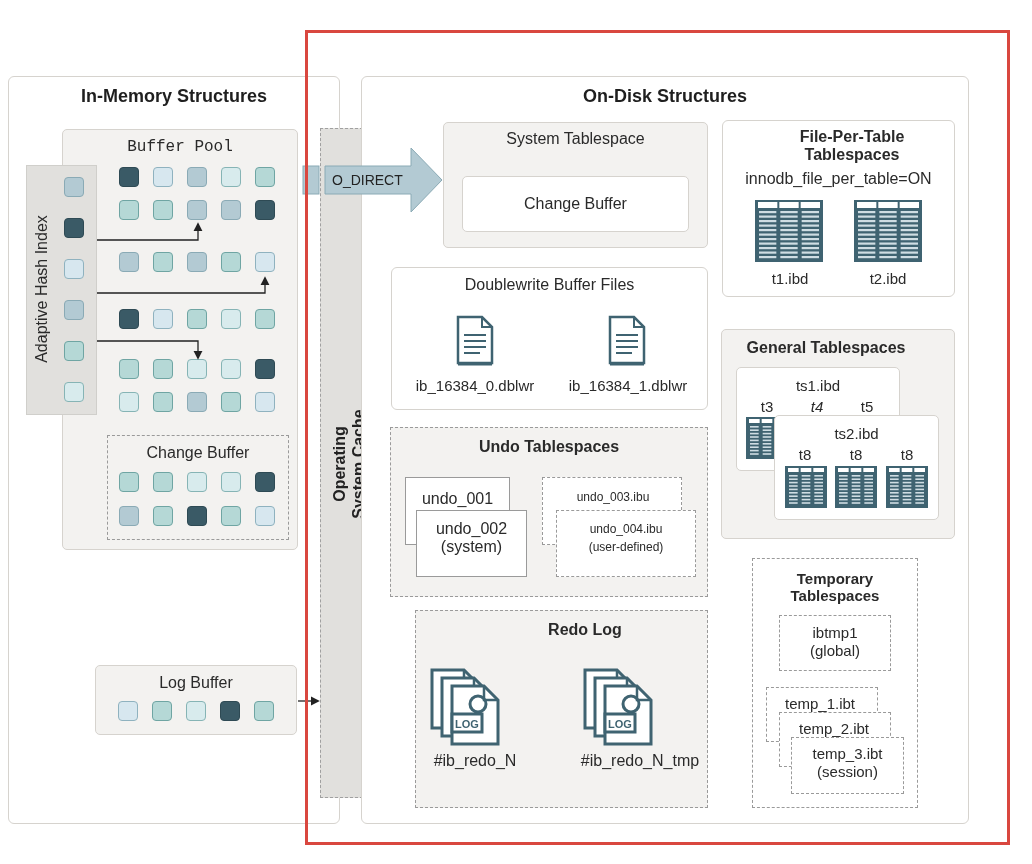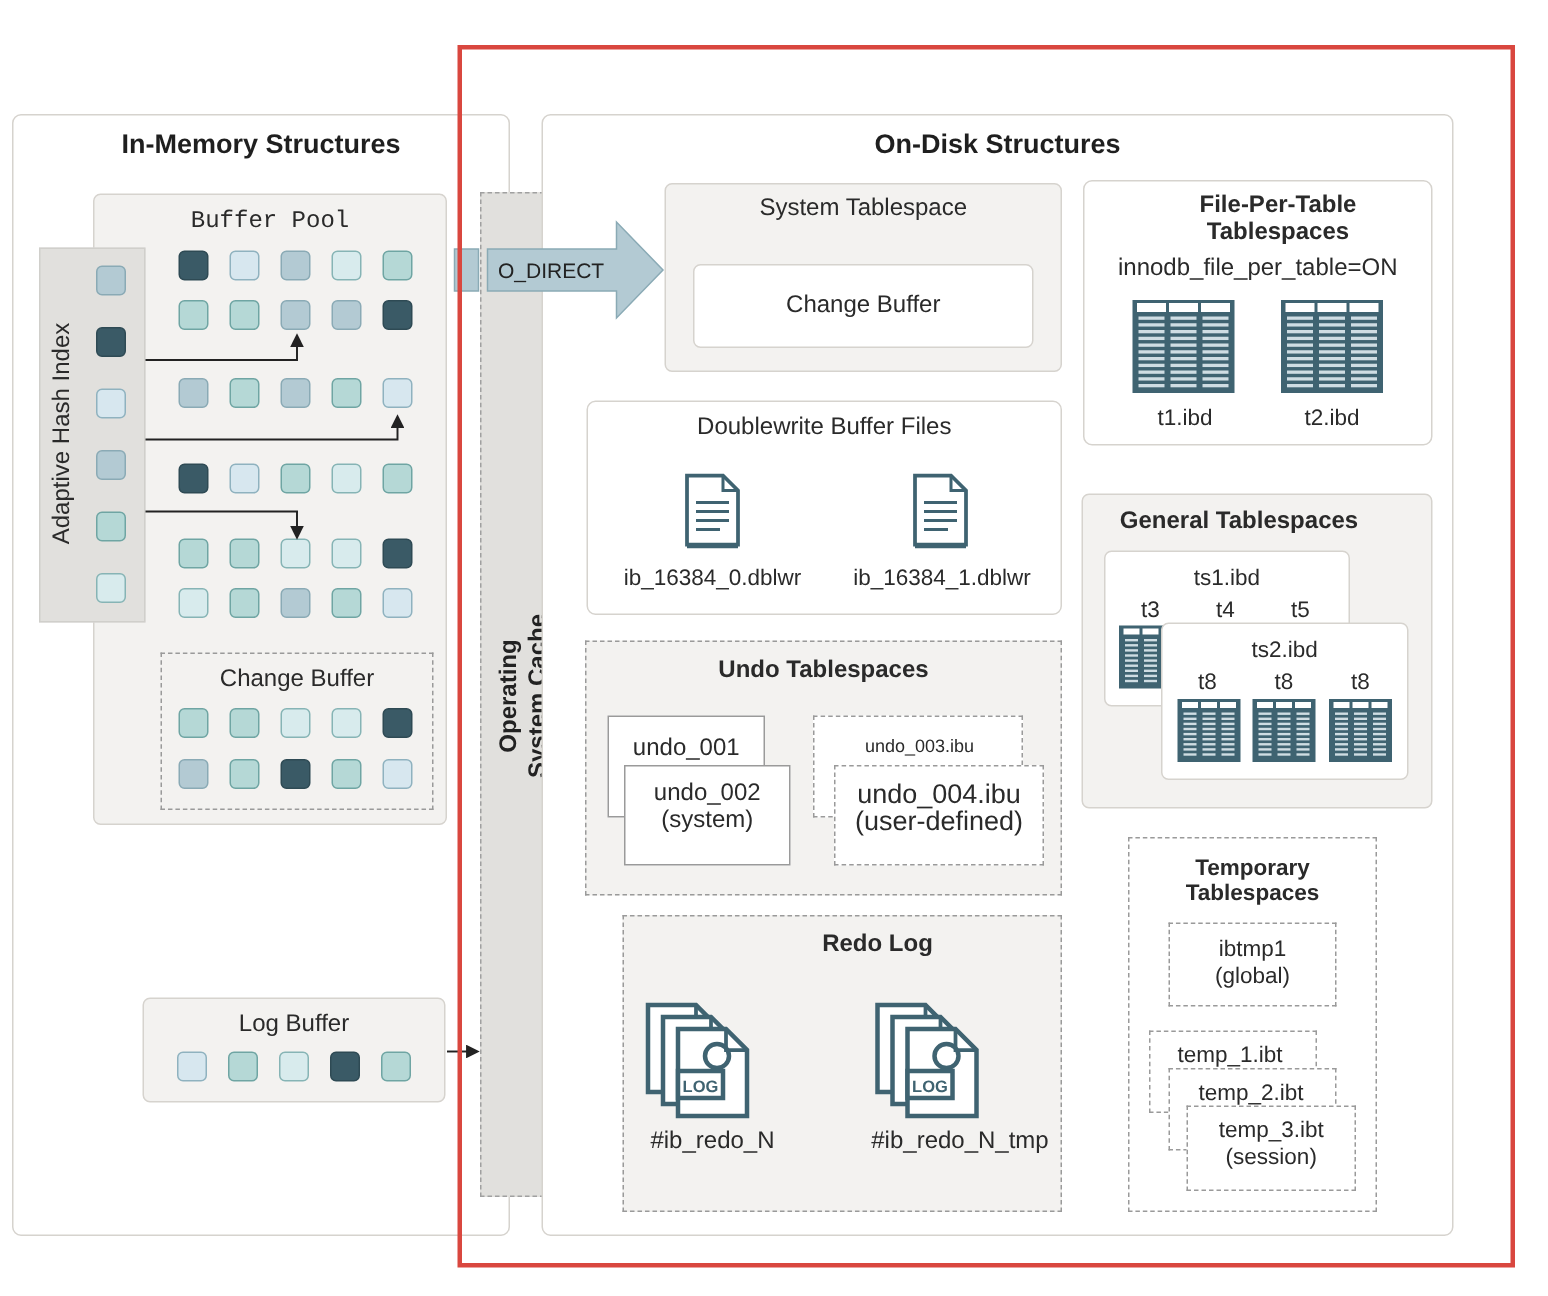--- a/index.html
+++ b/index.html
@@ -247,21 +247,21 @@
   <line x1="2" y1="49" x2="36" y2="49" stroke="#3f6371" stroke-width="3"></line>
 </svg>
 <div class="abs lbl" style="left:400px;top:377px;width:150px;">ib_16384_0.dblwr</div>
 <div class="abs lbl" style="left:553px;top:377px;width:150px;">ib_16384_1.dblwr</div>
 
 <div class="abs gray" style="left:721px;top:329px;width:234px;height:210px;"></div>
 <div class="abs subb" style="left:721px;top:339px;width:210px;">General Tablespaces</div>
 <div class="abs" style="left:736px;top:367px;width:164px;height:104px;background:#fff;border:1.5px solid #d6d3ce;border-radius:5px;"></div>
 <div class="abs lbl" style="left:736px;top:377px;width:164px;">ts1.ibd</div>
 <div class="abs lbl" style="left:752px;top:398px;width:30px;">t3</div>
-<div class="abs lbl" style="left:802px;top:398px;width:30px;">t4</div>
+<div class="abs lbl" style="left:802px;top:398px;width:30px;font-style:italic;">t4</div>
 <div class="abs lbl" style="left:852px;top:398px;width:30px;">t5</div>
 <div class="abs tbl-icon sm" style="left:746px;top:417px;"><svg width="42" height="42" style="position:static">
       <rect x="0" y="0" width="42" height="42" fill="#3f6371"></rect>
       <rect x="3" y="2" width="10.666666666666666" height="4" fill="#fff"></rect>
       <rect x="4" y="9" width="8.666666666666666" height="1.6" fill="#cfdde3"></rect>
       <rect x="4" y="12.4" width="8.666666666666666" height="1.6" fill="#cfdde3"></rect>
       <rect x="4" y="15.8" width="8.666666666666666" height="1.6" fill="#cfdde3"></rect>
       <rect x="4" y="19.2" width="8.666666666666666" height="1.6" fill="#cfdde3"></rect>
       <rect x="4" y="22.6" width="8.666666666666666" height="1.6" fill="#cfdde3"></rect>
       <rect x="4" y="26" width="8.666666666666666" height="1.6" fill="#cfdde3"></rect>
@@ -399,21 +399,21 @@
 <div class="abs" style="left:405px;top:477px;width:105px;height:68px;background:#fff;border:1.5px solid #9a9a9a;"></div>
 <div class="abs lbl" style="left:405px;top:490px;width:105px;font-size:16px;">undo_001</div>
 <div class="abs" style="left:416px;top:510px;width:111px;height:67px;background:#fff;border:1.5px solid #9a9a9a;"></div>
 <div class="abs lbl" style="left:416px;top:520px;width:111px;font-size:16px;line-height:18px;">
   <div>undo_002</div>
   <div>(system)</div>
 </div>
 <div class="abs" style="left:542px;top:477px;width:140px;height:68px;background:#fff;border:1.5px dashed #9a9a9a;"></div>
 <div class="abs lbl" style="left:548px;top:490px;width:130px;font-size:12px;">undo_003.ibu</div>
 <div class="abs" style="left:556px;top:510px;width:140px;height:67px;background:#fff;border:1.5px dashed #9a9a9a;"></div>
-<div class="abs lbl" style="left:556px;top:520px;width:140px;font-size:18px;line-height:18px;">
+<div class="abs lbl" style="left:556px;top:520px;width:140px;font-size:12px;line-height:18px;">
   <div>undo_004.ibu</div>
   <div>(user-defined)</div>
 </div>
 
 <div class="abs dash" style="left:415px;top:610px;width:293px;height:198px;background:#f3f2f0;"></div>
 <div class="abs subb" style="left:415px;top:621px;width:293px;padding-left:47px;">Redo Log</div>
 <div class="abs" id="redo-icon-1" style="left:430px;top:668px;"><svg width="80" height="80" style="position:static">
       <path d="M2,2 H34 L48,16 V60 H2 Z" fill="#fff" stroke="#3f6371" stroke-width="3"></path>
       <path d="M34,2 V16 H48" fill="none" stroke="#3f6371" stroke-width="2.5"></path>
       <path d="M12,10 H44 L58,24 V68 H12 Z" fill="#fff" stroke="#3f6371" stroke-width="3"></path>

